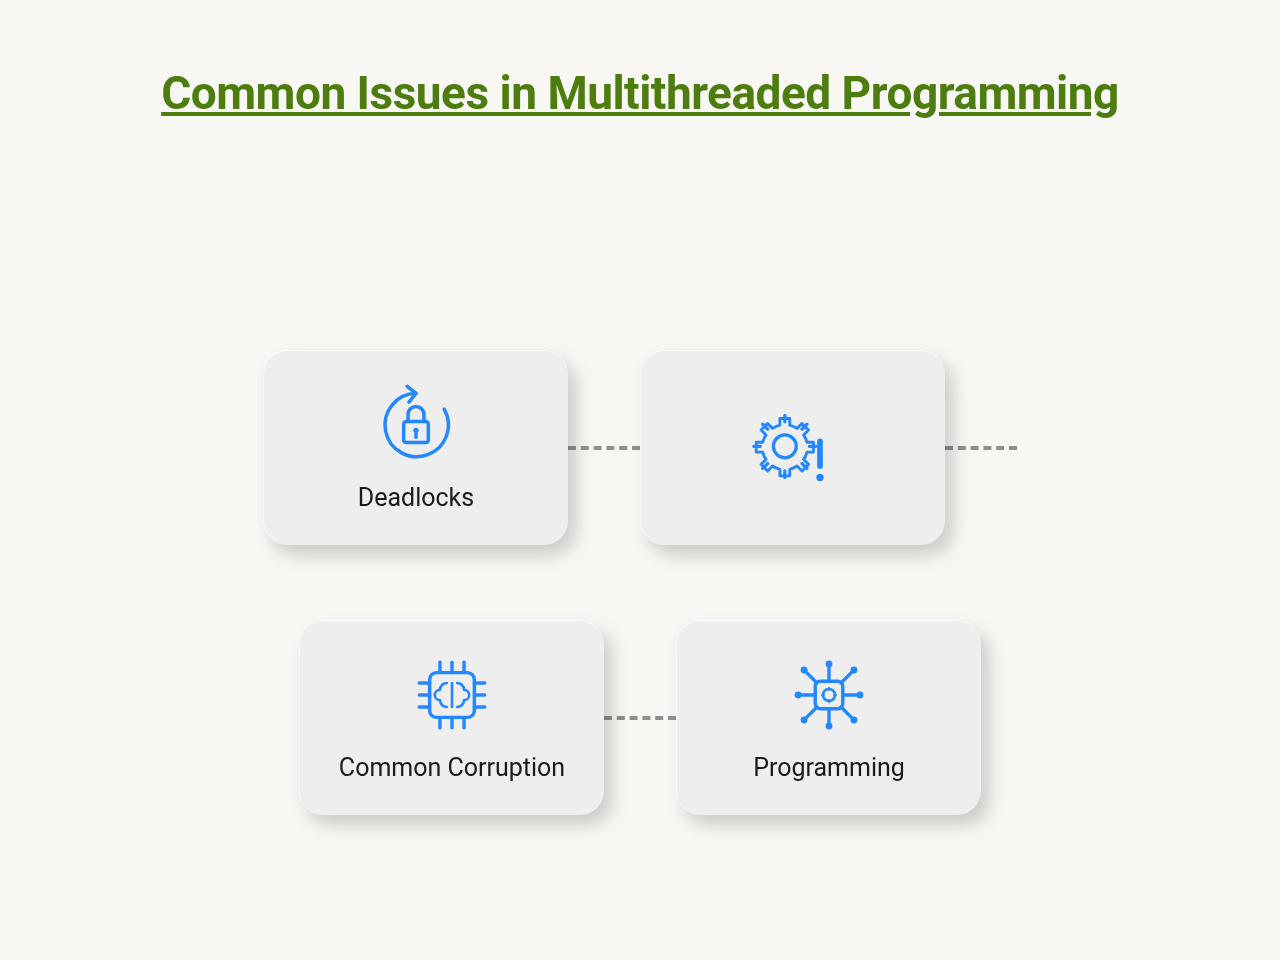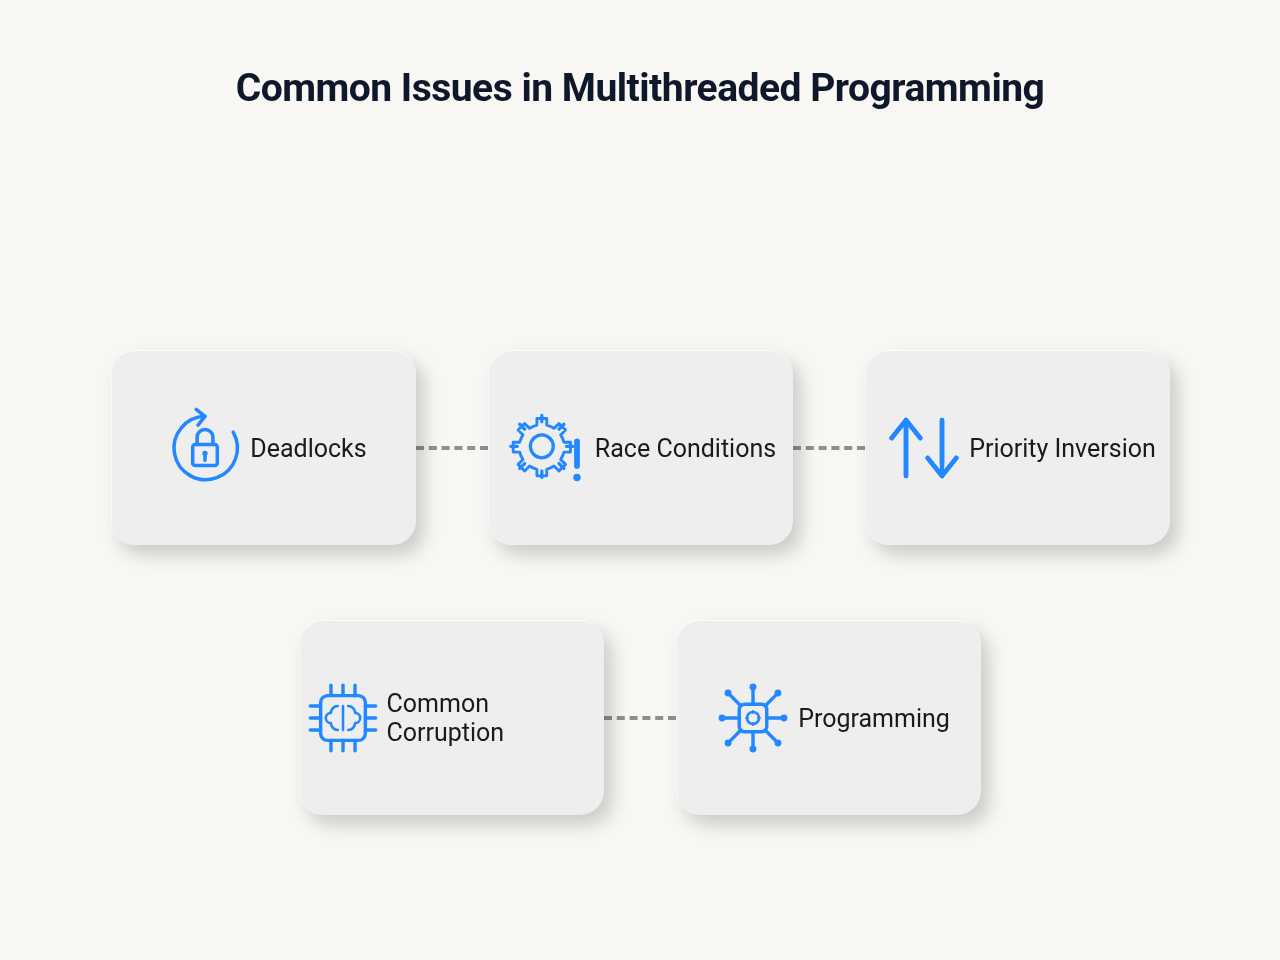--- a/index.html
+++ b/index.html
@@ -6,26 +6,27 @@
   body {
     width: 1280px;
     height: 960px;
     background: #f9f7f3;
     font-family: -apple-system, BlinkMacSystemFont, "Segoe UI", Roboto, sans-serif;
     position: relative;
     overflow: hidden;
   }
   .title {
     text-align: center;
-    font-size: 39px;
+    font-size: 46px;
     font-weight: 700;
-    color: #0f172a;
+    color: #4d7c0f;
     padding-top: 62px;
     line-height: 1.35;
     letter-spacing: -0.5px;
+    text-decoration: underline;
   }
   .diagram {
     position: absolute;
     top: 350px;
     left: 0;
     width: 100%;
   }
   .row {
     display: flex;
     justify-content: center;
@@ -35,22 +36,24 @@
   .row2 {
     margin-top: 75px;
   }
   .card {
     width: 305px;
     height: 195px;
     background: #eeeeee;
     border-radius: 24px;
     box-shadow: 8px 10px 18px rgba(0,0,0,0.18);
     display: flex;
+    flex-direction: column;
     align-items: center;
     justify-content: center;
+    gap: 18px;
     position: relative;
     z-index: 2;
     border-top: 1px solid rgba(255,255,255,0.8);
     border-left: 1px solid rgba(255,255,255,0.6);
   }
   .card-label {
     font-size: 25px;
     font-weight: 400;
     color: #1a1a1a;
   }
@@ -98,38 +101,24 @@
     <div class="card">
       <span class="icon-wrap">
         <svg width="100" height="88" viewBox="0 0 110 100" fill="none" stroke="#2388ff" stroke-width="4" stroke-linecap="round" stroke-linejoin="round">
           <circle cx="45" cy="48" r="14"></circle>
           <path d="M45 18 l0 -8 M45 78 l0 8 M75 48 l8 0 M15 48 l-8 0 M66 27 l6 -6 M24 69 l-6 6 M66 69 l6 6 M24 27 l-6 -6"></path>
           <path d="M39 14 h12 v8 a28 28 0 0 1 9 4 l6 -6 8 8 -6 6 a28 28 0 0 1 4 9 h8 v12 h-8 a28 28 0 0 1 -4 9 l6 6 -8 8 -6 -6 a28 28 0 0 1 -9 4 v8 h-12 v-8 a28 28 0 0 1 -9 -4 l-6 6 -8 -8 6 -6 a28 28 0 0 1 -4 -9 h-8 v-12 h8 a28 28 0 0 1 4 -9 l-6 -6 8 -8 6 6 a28 28 0 0 1 9 -4 z" stroke-width="3.5"></path>
           <line x1="88" y1="42" x2="88" y2="72" stroke-width="7"></line>
           <circle cx="88" cy="86" r="4.5" fill="#2388ff" stroke="none"></circle>
         </svg>
       </span>
-      <div class="card-label">Race Conditions</div>
     </div>
 
     <div class="connector"></div>
 
-    <div class="card">
-      <span class="icon-wrap">
-        <svg width="96" height="84" viewBox="0 0 100 90" fill="none" stroke="#2388ff" stroke-width="5" stroke-linecap="round" stroke-linejoin="round">
-          <path d="M30 76 V28 M30 14 L14 34 M30 14 L46 34 M30 14 V28"></path>
-          <path d="M14 34 L30 14 L46 34"></path>
-          <line x1="30" y1="14" x2="30" y2="76"></line>
-          <path d="M70 14 V62 M70 76 L54 56 M70 76 L86 56"></path>
-          <path d="M54 56 L70 76 L86 56"></path>
-          <line x1="70" y1="14" x2="70" y2="76"></line>
-        </svg>
-      </span>
-      <div class="card-label">Priority Inversion</div>
-    </div>
 
   </div>
 
   <div class="row row2">
 
     <div class="card">
       <span class="icon-wrap">
         <svg width="86" height="86" viewBox="0 0 100 100" fill="none" stroke="#2388ff" stroke-width="4" stroke-linecap="round" stroke-linejoin="round">
           <rect x="24" y="24" width="52" height="52" rx="8"></rect>
           <line x1="36" y1="24" x2="36" y2="12"></line>

